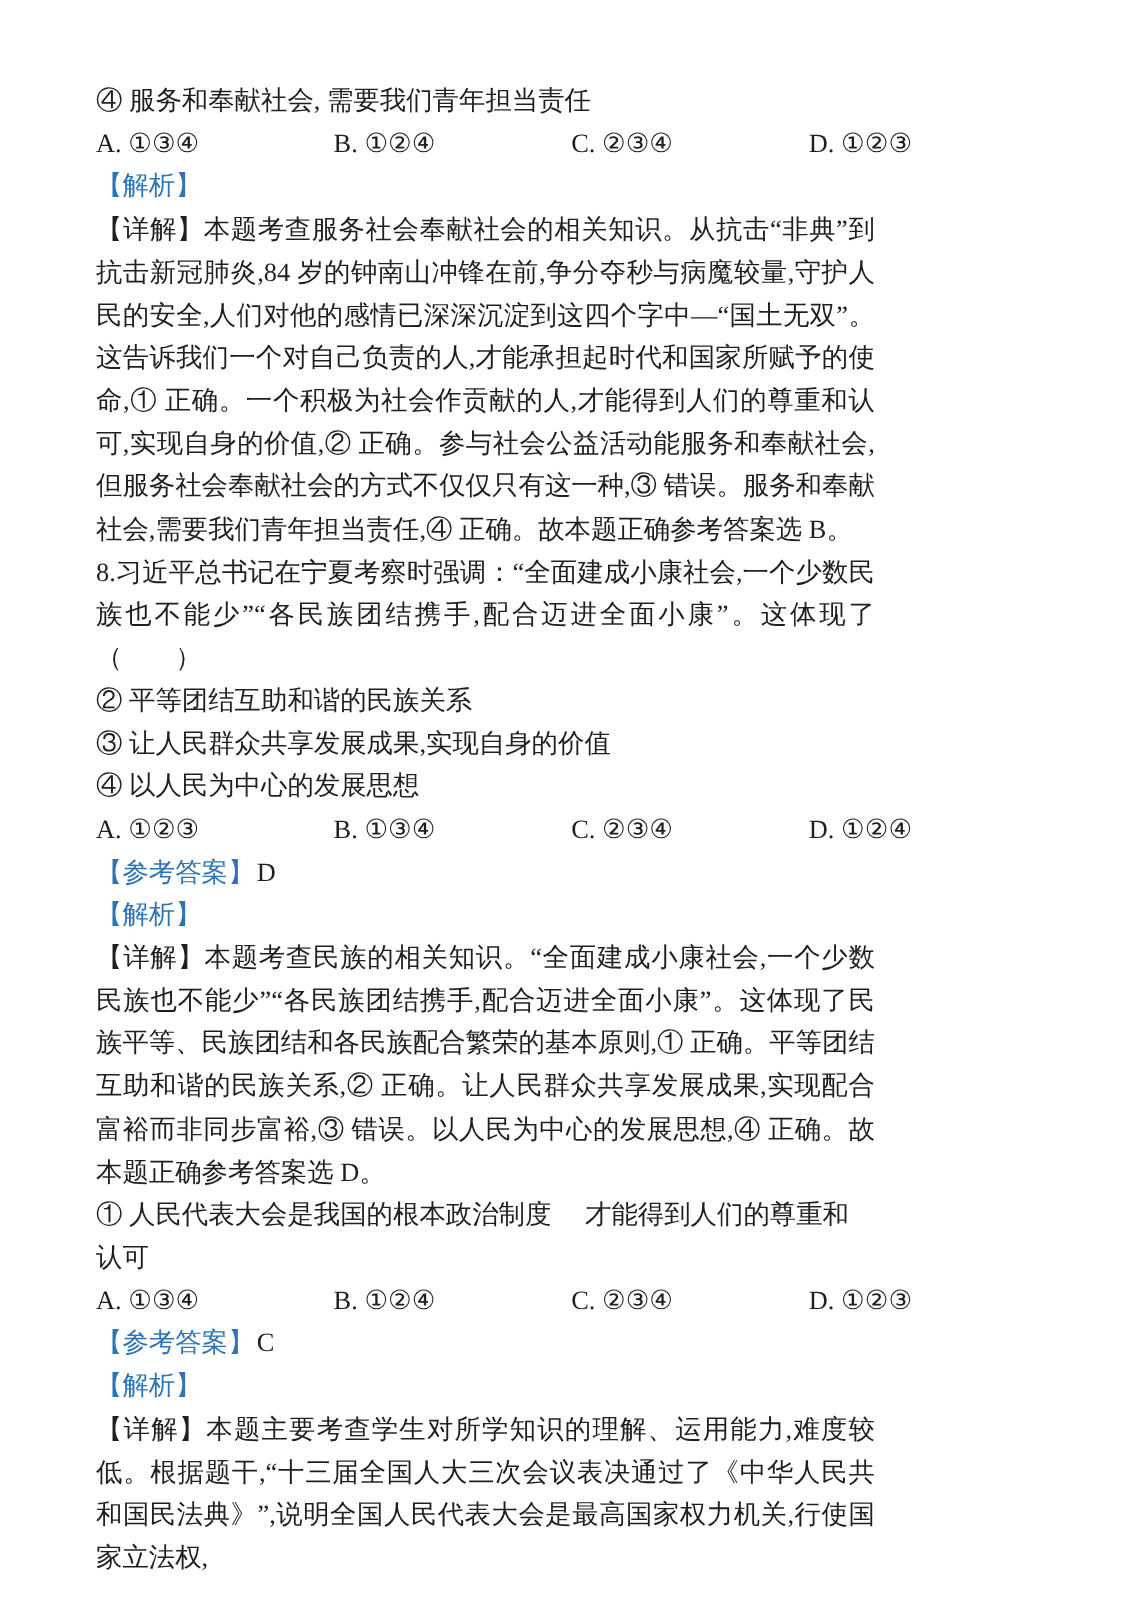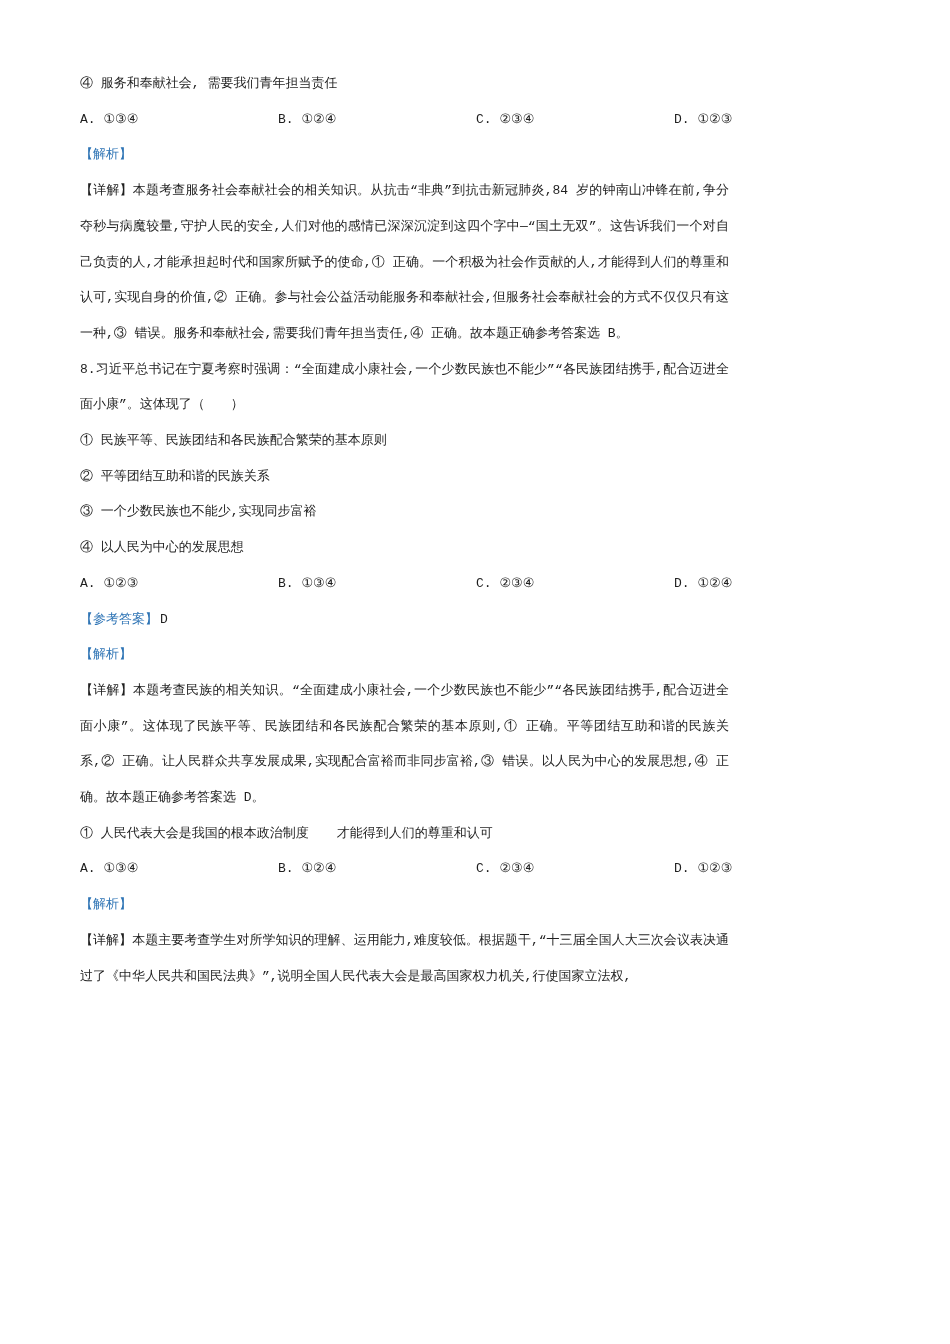--- a/index.html
+++ b/index.html
@@ -6,22 +6,22 @@
   * { box-sizing: border-box; }
   html,body { margin:0; padding:0; }
   body {
     width:950px; height:1344px;
     background:#ffffff;
     overflow:hidden;
   }
   .doc {
     width:792px; height:1344px;
     padding:66px 63px 0 80px;
-    font-family:Liberation Mono, monospace;
-    font-size:13px;
+    font-family:Liberation Serif, serif;
+    font-size:22px;
     line-height:35.7px;
     color:var(--ink);
   }
   p.para { margin:0; }
   .justify { text-align:justify; }
   .options-row { display:flex; }
   .opt { flex:0 0 198px; white-space:nowrap; }
   .opt.last { flex:0 0 auto; }
   .blue { color:var(--accent); }
   .gap { display:inline-block; width:28px; }
@@ -40,23 +40,22 @@
     <span class="opt">C. ②③④</span>
     <span class="opt last">D. ①②③</span>
   </div>
 
 
   <p class="para"><span class="blue">【解析】</span></p>
 
   <p class="para justify">【详解】本题考查服务社会奉献社会的相关知识。从抗击“非典”到抗击新冠肺炎,84 岁的钟南山冲锋在前,争分夺秒与病魔较量,守护人民的安全,人们对他的感情已深深沉淀到这四个字中—“国土无双”。这告诉我们一个对自己负责的人,才能承担起时代和国家所赋予的使命,① 正确。一个积极为社会作贡献的人,才能得到人们的尊重和认可,实现自身的价值,② 正确。参与社会公益活动能服务和奉献社会,但服务社会奉献社会的方式不仅仅只有这一种,③ 错误。服务和奉献社会,需要我们青年担当责任,④ 正确。故本题正确参考答案选 B。</p>
 
   <p class="para justify">8.习近平总书记在宁夏考察时强调：“全面建成小康社会,一个少数民族也不能少”“各民族团结携手,配合迈进全面小康”。这体现了（　　）</p>
-  <p class="para">① 民族平等、民族团结和各民族配合繁荣的基本原则</p>
   <p class="para">② 平等团结互助和谐的民族关系</p>
-  <p class="para">③ 一个少数民族也不能少,实现同步富裕</p>
+  <p class="para">③ 让人民群众共享发展成果,实现自身的价值</p>
   <p class="para">④ 以人民为中心的发展思想</p>
 
   <div class="options-row">
     <span class="opt">A. ①②③</span>
     <span class="opt">B. ①③④</span>
     <span class="opt">C. ②③④</span>
     <span class="opt last">D. ①②④</span>
   </div>
 
   <p class="para"><span class="blue">【参考答案】</span><span class="ans">D</span></p>
@@ -69,18 +68,19 @@
   <p class="para"><span>① 人民代表大会是我国的根本政治制度</span><span class="gap"></span><span>才能得到人们的尊重和认可</span></p>
 
 
   <div class="options-row">
     <span class="opt">A. ①③④</span>
     <span class="opt">B. ①②④</span>
     <span class="opt">C. ②③④</span>
     <span class="opt last">D. ①②③</span>
   </div>
 
+  <p class="para"><span class="blue">【参考答案】</span><span class="ans">C</span></p>
 
   <p class="para"><span class="blue">【解析】</span></p>
 
   <p class="para justify">【详解】本题主要考查学生对所学知识的理解、运用能力,难度较低。根据题干,“十三届全国人大三次会议表决通过了《中华人民共和国民法典》”,说明全国人民代表大会是最高国家权力机关,行使国家立法权,</p>
 
 </div>
 
 </body></html>

